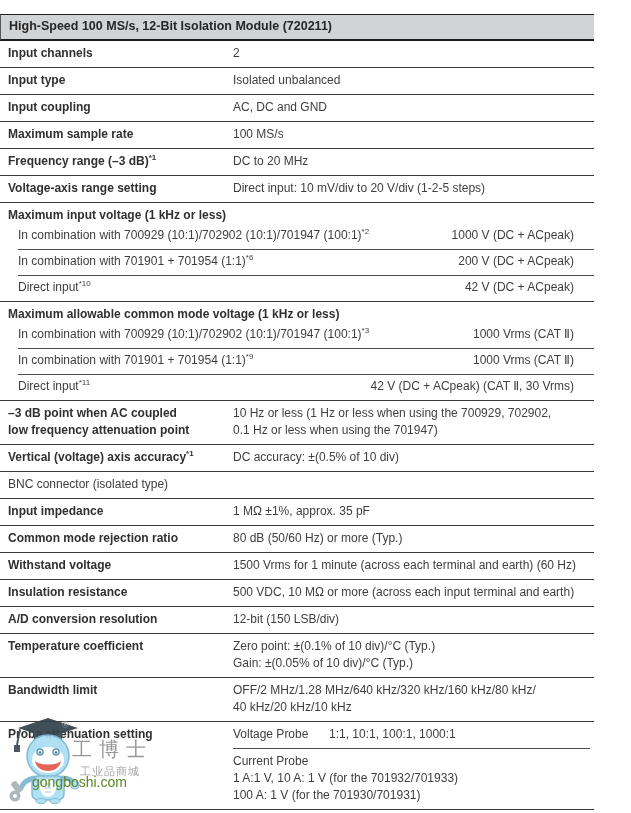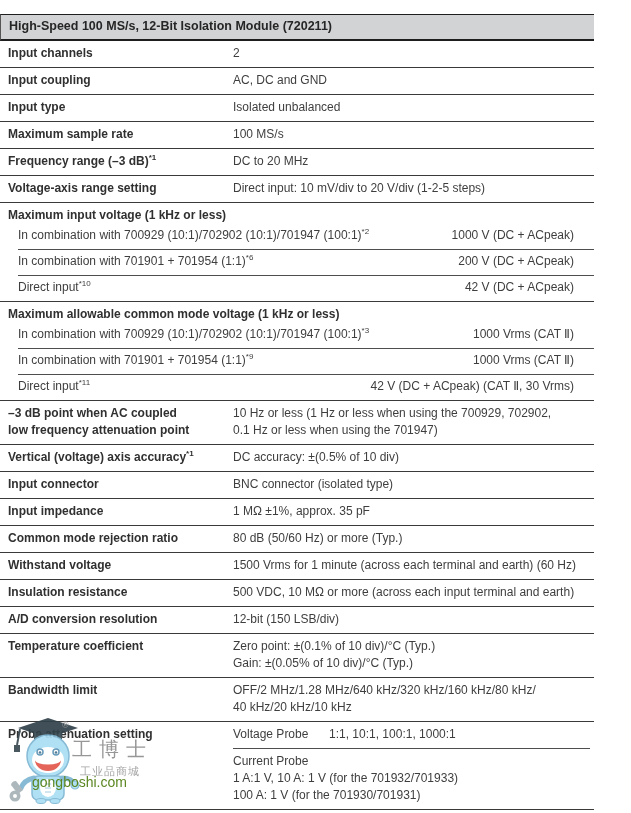--- a/index.html
+++ b/index.html
@@ -112,27 +112,27 @@
 <div class="spec-table">
 
   <div class="title-bar">High-Speed 100 MS/s, 12-Bit Isolation Module (720211)</div>
 
   <div class="row">
     <div class="lbl">Input channels</div>
     <div class="val">2</div>
   </div>
 
   <div class="row">
+    <div class="lbl">Input type</div>
+    <div class="val">Isolated unbalanced</div>
+  </div>
+
+  <div class="row">
     <div class="lbl">Input coupling</div>
     <div class="val">AC, DC and GND</div>
-  </div>
-
-  <div class="row">
-    <div class="lbl">Input type</div>
-    <div class="val">Isolated unbalanced</div>
   </div>
 
   <div class="row">
     <div class="lbl">Maximum sample rate</div>
     <div class="val">100 MS/s</div>
   </div>
 
   <div class="row">
     <div class="lbl"><span>Frequency range (–3 dB)</span><sup class="fn">*1</sup></div>
     <div class="val">DC to 20 MHz</div>
@@ -185,21 +185,20 @@
       <span class="line">0.1 Hz or less when using the 701947)</span>
     </div>
   </div>
 
   <div class="row">
     <div class="lbl"><span>Vertical (voltage) axis accuracy</span><sup class="fn">*1</sup></div>
     <div class="val">DC accuracy: ±(0.5% of 10 div)</div>
   </div>
 
   <div class="row">
-    <div class="lbl">Input connector</div>
     <div class="val">BNC connector (isolated type)</div>
   </div>
 
   <div class="row">
     <div class="lbl">Input impedance</div>
     <div class="val">1 MΩ ±1%, approx. 35 pF</div>
   </div>
 
   <div class="row">
     <div class="lbl">Common mode rejection ratio</div>

